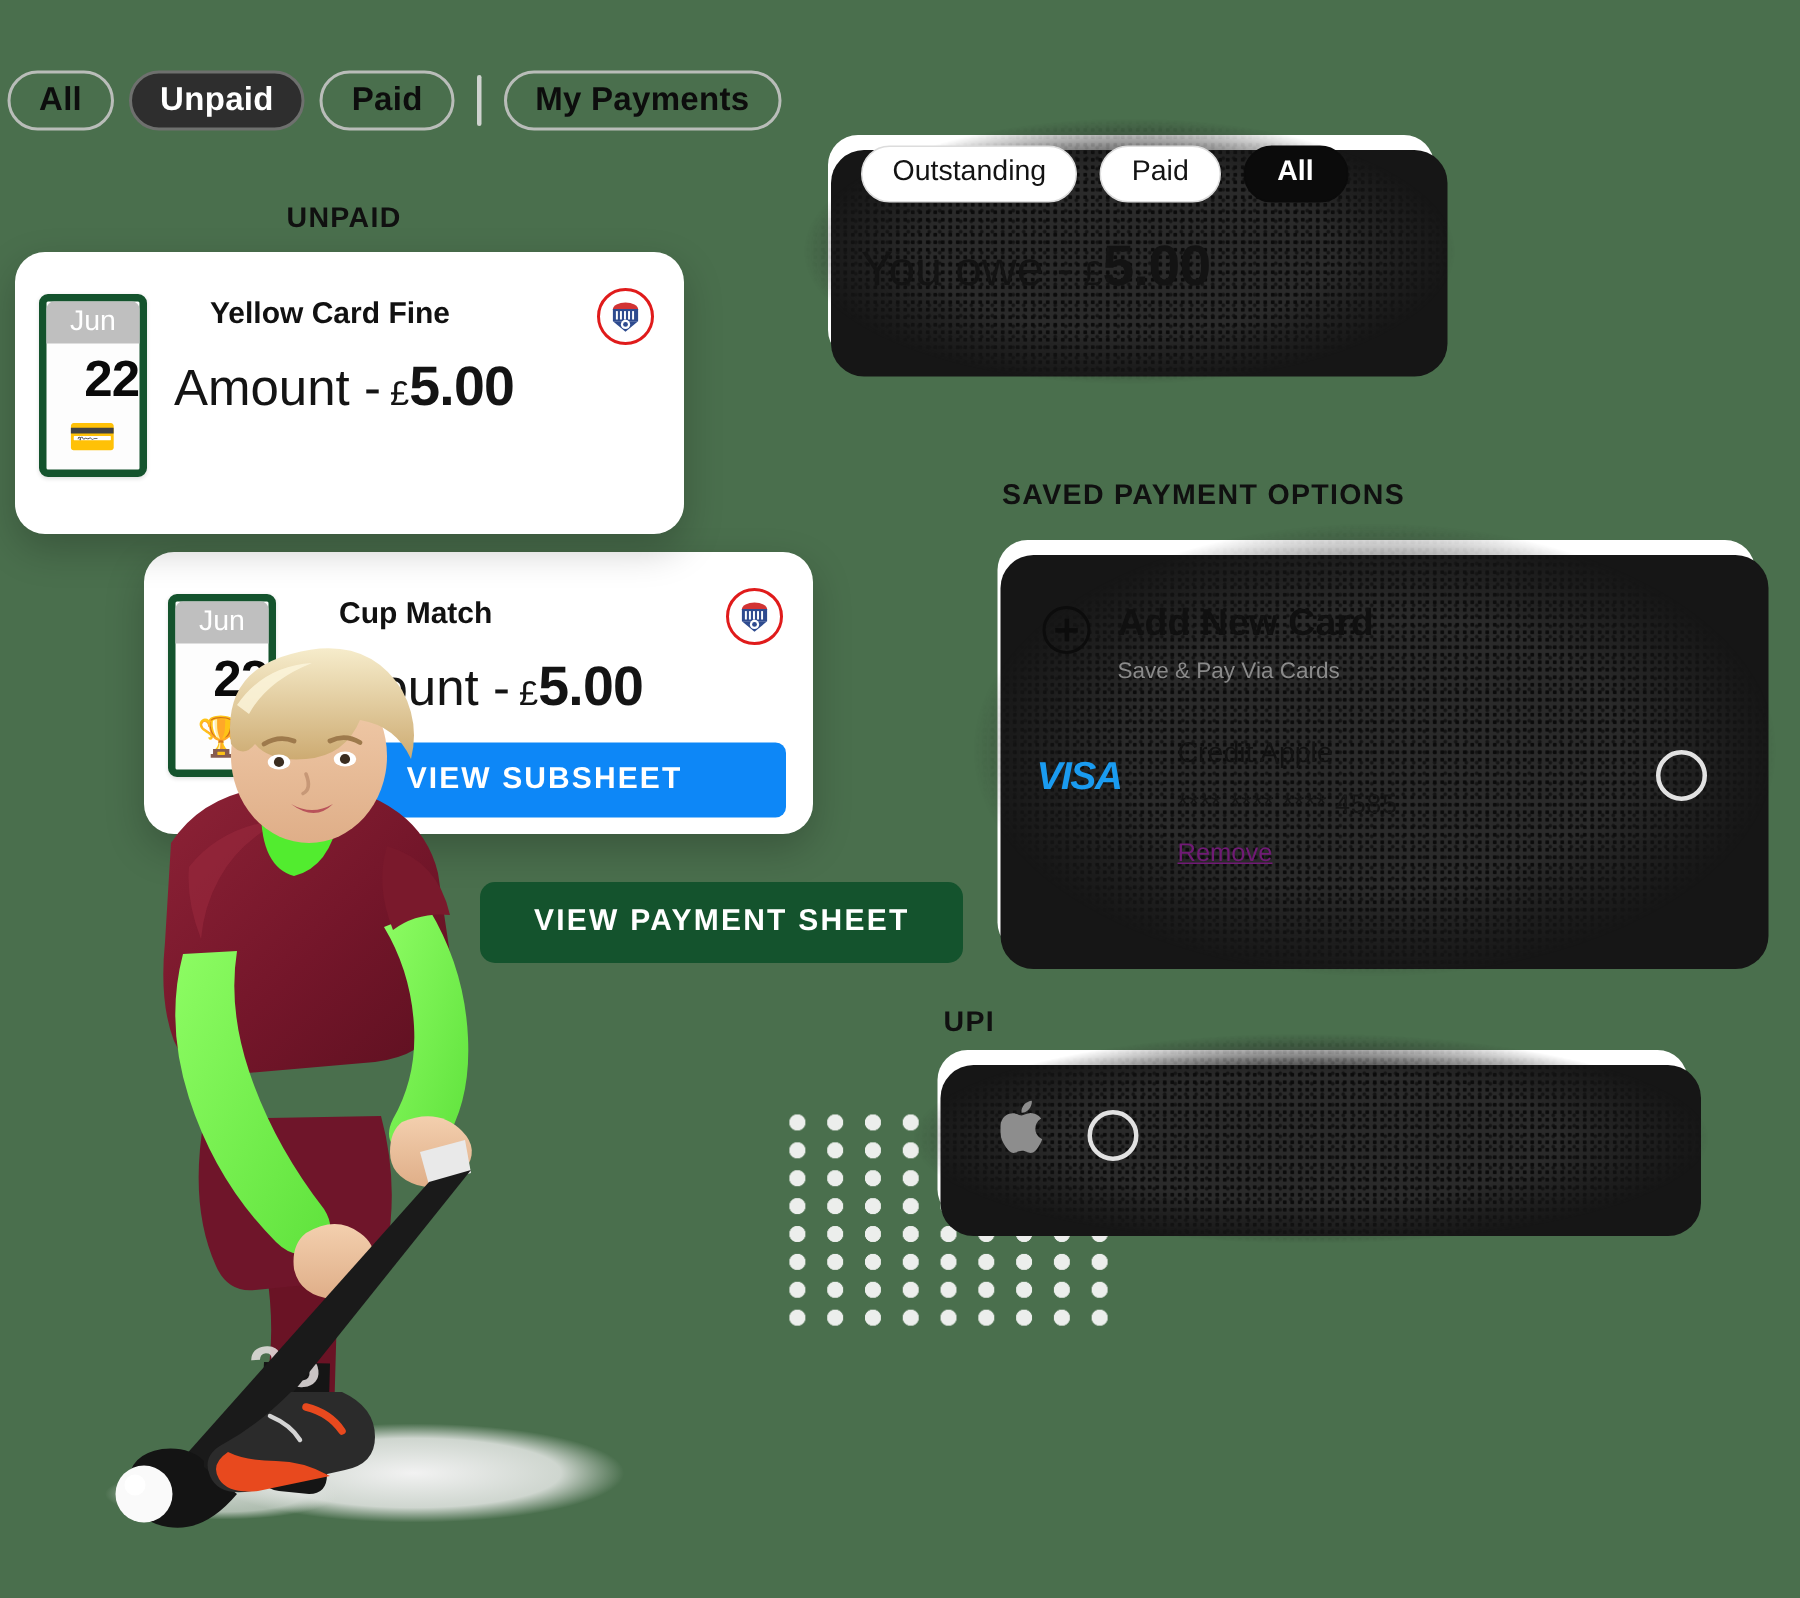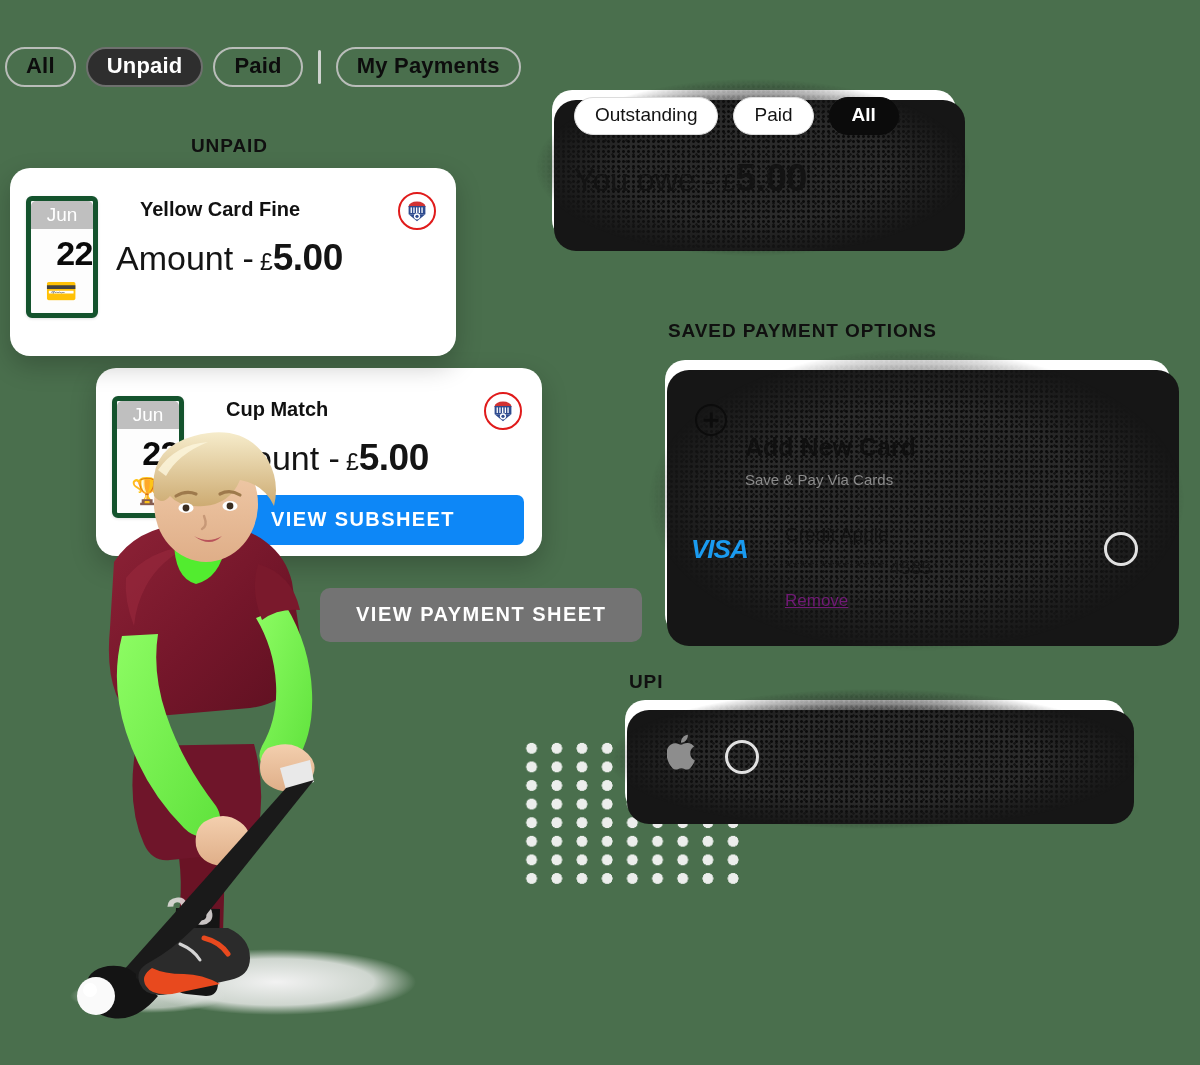--- a/index.html
+++ b/index.html
@@ -221,21 +221,21 @@
     background: #ffffff;
     display: flex;
     align-items: center;
     justify-content: center;
   }
 
   
   #btn-view-payment-sheet {
     position: absolute;
     left: 320px; top: 588px;
-    background: #737373;
+    background: #14532d;
     color: #ffffff;
     border: none;
     border-radius: 10px;
     font-size: 20px;
     font-weight: bold;
     letter-spacing: 1.5px;
     padding: 15px 36px 16px;
     font-family: inherit;
     cursor: pointer;
     z-index: 6;
@@ -309,21 +309,20 @@
   }
   .plus-icon::before { width: 15px; height: 2.5px; transform: translate(-50%,-50%); }
   .plus-icon::after  { width: 2.5px; height: 15px; transform: translate(-50%,-50%); }
 
   .add-card-text { padding-left: 18px; }
   #add-new-card-title {
     font-size: 25px;
     font-weight: bold;
     color: #101010;
     line-height: 30px;
-    margin-top: 32px;
   }
   #add-new-card-subtitle {
     font-size: 15px;
     color: #8a8a8a;
     padding-top: 9px;
   }
 
   .saved-card-row {
     display: flex;
     align-items: flex-start;

